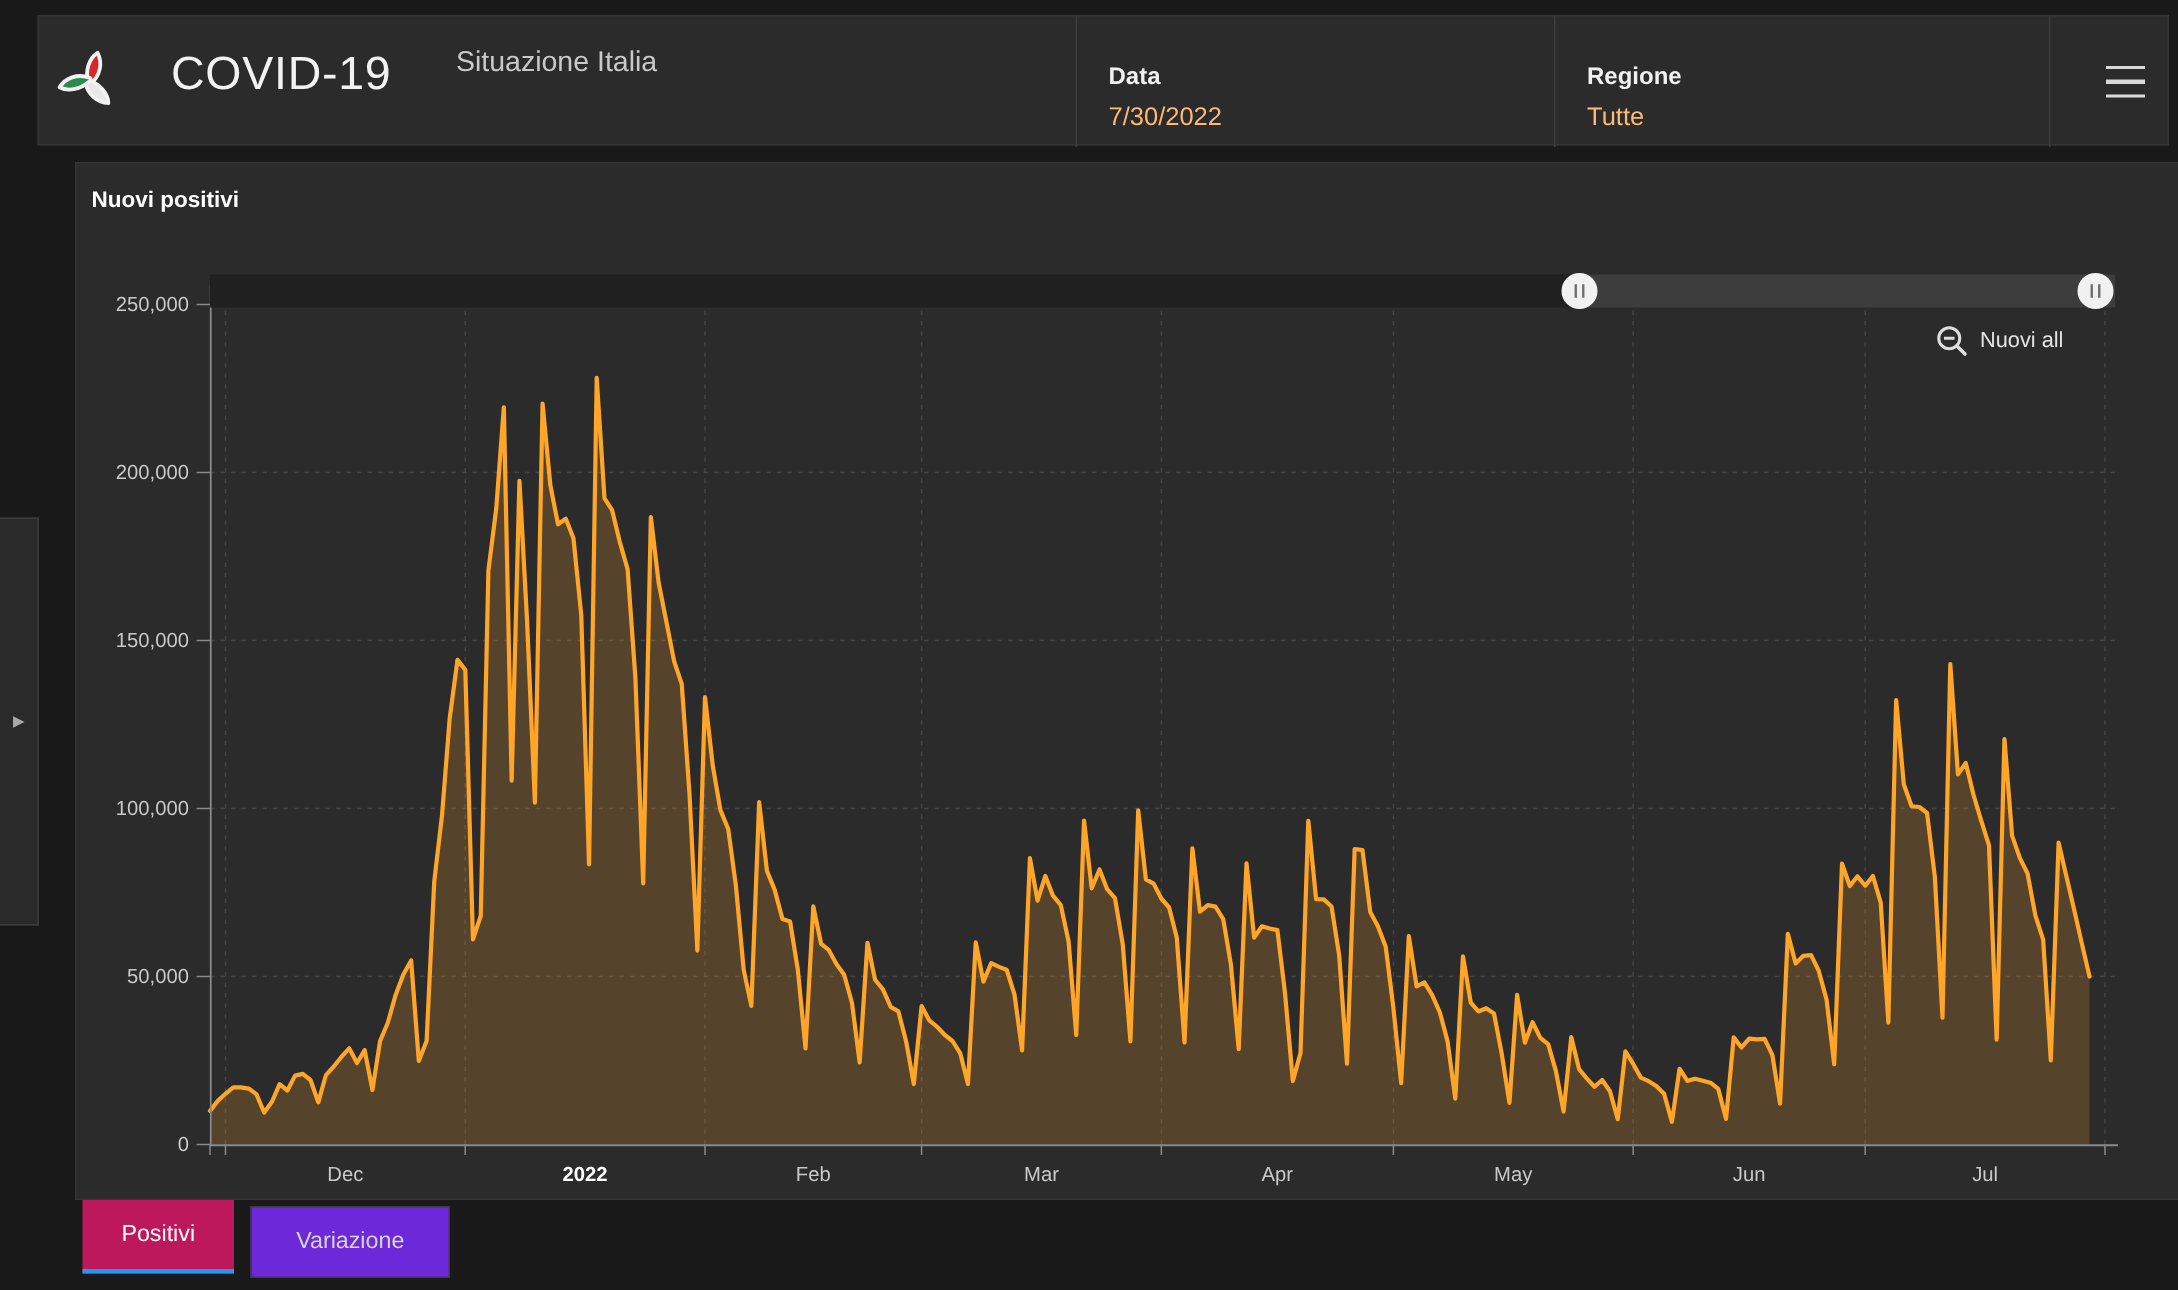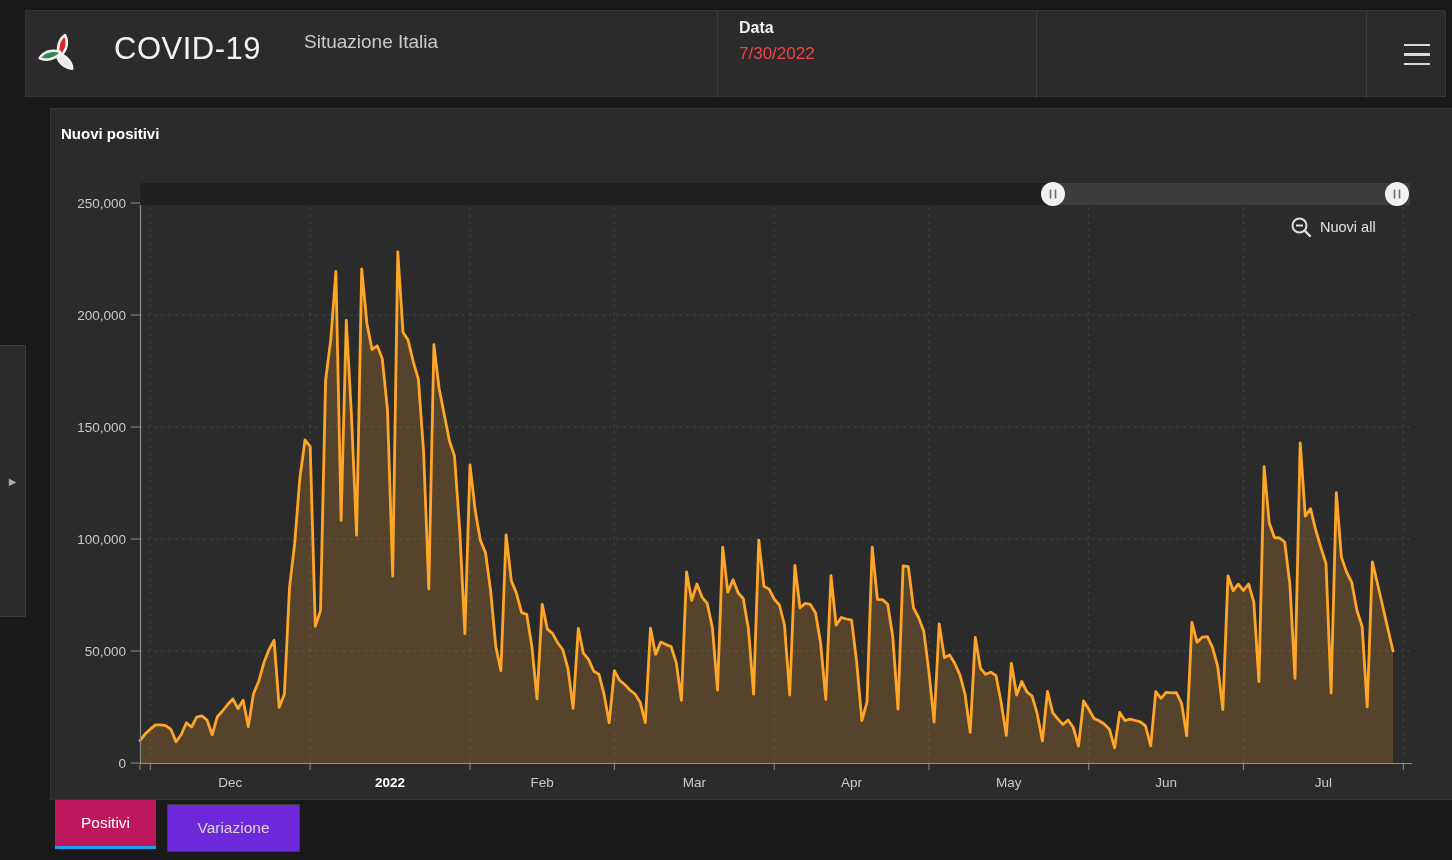--- a/index.html
+++ b/index.html
@@ -15,23 +15,23 @@
   
   .header {
     left:25px; top:10px; width:1421px; height:87px;
     background:#2b2b2c; border:1px solid #353536;
     display:flex; align-items:center;
   }
   .brand { display:flex; align-items:flex-start; gap:33px; padding-left:11px; }
   .brand-title { font-size:31px; font-weight:300; color:#f2f2f2; letter-spacing:.5px; }
   .brand-sub { font-size:19px; font-weight:300; color:#c9c9c9; margin-left:10px; }
   .hdr-sep { position:absolute; top:0; width:1px; height:87px; background:#3d3d3e; }
-  .hdr-cell { position:absolute; top:0; height:87px; padding:8px 0 0 22px; cursor:pointer; }
+  .hdr-cell { position:absolute; top:0; height:87px; padding:32px 0 0 22px; cursor:pointer; }
   .hdr-cell .lbl { font-size:16px; font-weight:600; color:#f0f0f0; }
-  .hdr-cell .val { font-size:17px; color:#ef4444; margin-top:7px; }
+  .hdr-cell .val { font-size:17px; color:#fdba74; margin-top:7px; }
   .menu-btn { position:absolute; left:1360px; top:0; width:61px; height:87px;
     display:flex; flex-direction:column; justify-content:center; align-items:center; gap:7px; cursor:pointer; }
   .menu-btn i { display:block; width:26px; height:2.5px; background:#d9d9d9; }
 
   
   .left-strip {
     left:0; top:345px; width:26px; height:272px;
     background:#2a2a2b; border:1px solid #3c3c3d; border-left:none;
     display:flex; align-items:center; justify-content:center; cursor:pointer;
   }
@@ -82,20 +82,24 @@
     <span class="brand-sub">Situazione Italia</span>
   </div>
 
   <div class="hdr-sep" style="left:691px"></div>
   <div class="hdr-sep" style="left:1010px"></div>
   <div class="hdr-sep" style="left:1340px"></div>
 
   <div class="hdr-cell" style="left:691px; width:319px">
     <div class="lbl">Data</div>
     <div class="val">7/30/2022</div>
+  </div>
+  <div class="hdr-cell" style="left:1010px; width:330px">
+    <div class="lbl">Regione</div>
+    <div class="val">Tutte</div>
   </div>
 
   <div class="menu-btn">
     <i></i>
       <i></i>
       <i></i>
   </div>
 </div>
 
 <div class="abs left-strip">

